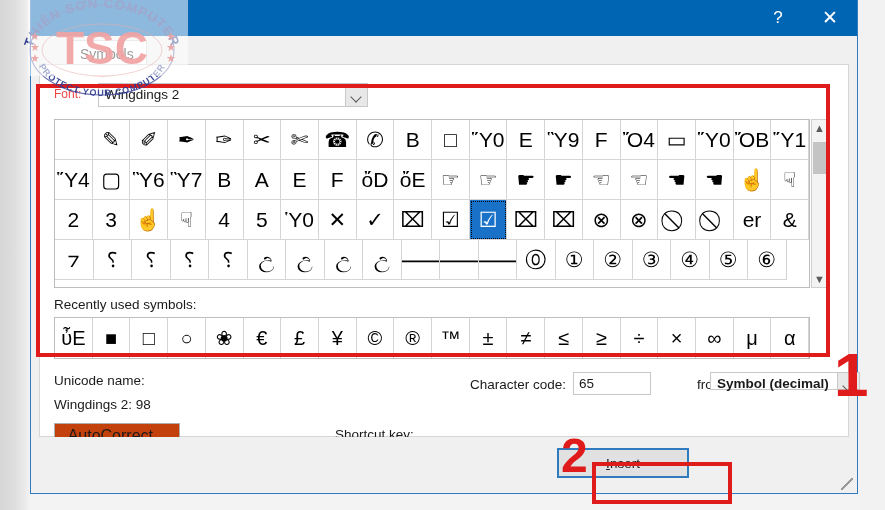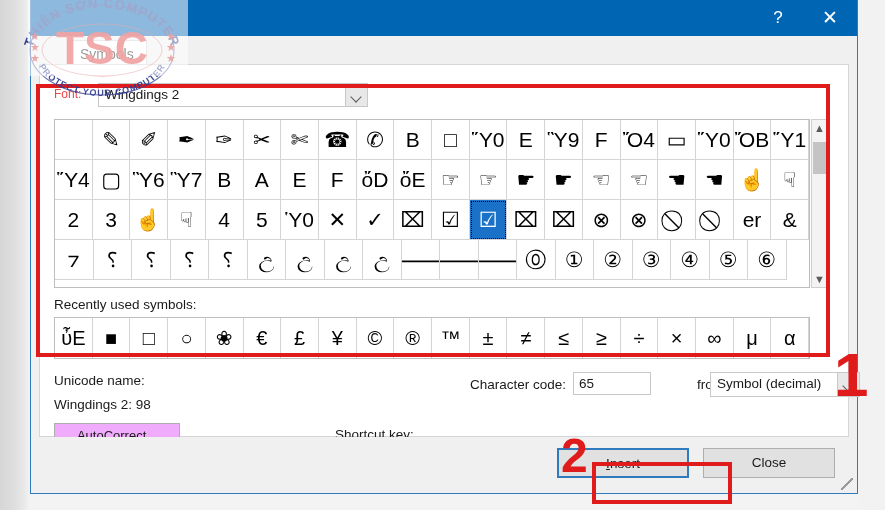--- a/index.html
+++ b/index.html
@@ -126,29 +126,29 @@
   #uni-label{position:absolute;left:14px;top:308px;font-size:13.5px;color:#1a1a1a;}
   #uni-value{position:absolute;left:14px;top:332px;font-size:13.5px;color:#1a1a1a;}
   #cc-label{position:absolute;left:430px;top:312px;font-size:13.5px;color:#1a1a1a;}
   #cc-input{
     position:absolute;left:533px;top:307px;width:78px;height:23px;
     border:1px solid #c8c8c8;background:#fff;box-sizing:border-box;
   }
   #cc-value{position:absolute;left:5px;top:3px;font-size:13.5px;color:#1a1a1a;}
   #from-label{position:absolute;left:657px;top:312px;font-size:13.5px;color:#1a1a1a;}
   #from-combo{
-    position:absolute;left:670px;top:307px;width:150px;height:25px;
-    border:1px solid #c8c8c8;background:#fff;box-sizing:border-box;
+    position:absolute;left:670px;top:307px;width:150px;height:18px;
+    border:1px solid #c8c8c8;background:#fff;box-sizing:border-box;font-weight:bold;
   }
   #from-value{position:absolute;left:6px;top:3px;font-size:13.5px;color:#1a1a1a;white-space:nowrap;}
   
   .sbtn{
     position:absolute;height:25px;
-    background:#f0abfc;border:1px solid #adadad;
-    font-size:13px;color:#1a1a1a;text-align:center;line-height:23px;
+    background:#c2410c;border:1px solid #adadad;
+    font-size:16px;color:#1a1a1a;text-align:center;line-height:23px;
     box-sizing:border-box;
     text-decoration:underline;
   }
   #autocorrect-btn{left:14px;top:358px;width:126px;}
   #shortcutkey-btn{left:153px;top:358px;width:126px;}
   #shortcut-label{position:absolute;left:295px;top:362px;font-size:13.5px;color:#1a1a1a;}
   
   #footer{
     position:absolute;left:0;bottom:0;width:100%;height:56px;background:#f0f0f0;
   }
@@ -350,21 +350,20 @@
       <div id="from-value">Symbol (decimal)</div>
       <div class="combo-arrow"></div>
     </div>
 
     <div class="sbtn" id="autocorrect-btn"><u>A</u>utoCorrect...</div>
     <div id="shortcut-label">Shortcut key:</div>
   </div>
 
   <div id="footer">
     <div class="bigbtn" id="insert-btn"><u>I</u>nsert</div>
-    <div class="bigbtn" id="close-dlg-btn">Close</div>
     <div id="resize-grip"></div>
   </div>
 </div>
 
 <div id="ann-box-1"></div>
 <div id="ann-box-2"></div>
 <div class="ann-num" id="ann-num-1">1</div>
 <div class="ann-num" id="ann-num-2">2</div>
 
 <div id="watermark">

